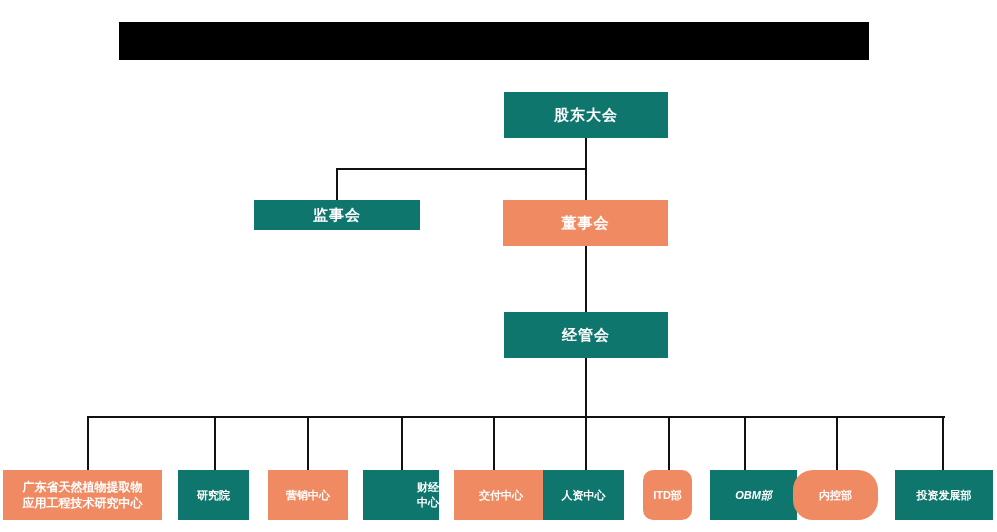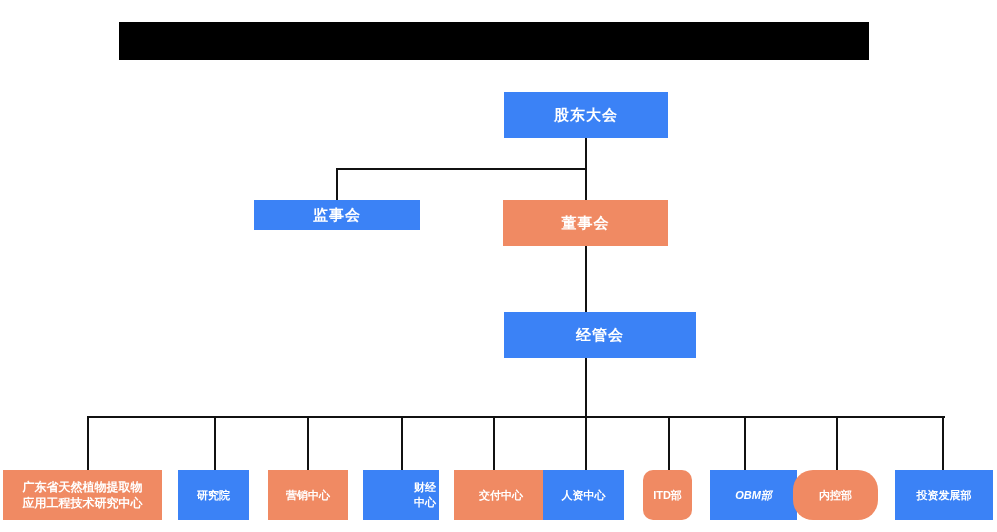--- a/index.html
+++ b/index.html
@@ -26,28 +26,28 @@
   .box {
     position: absolute;
     display: flex;
     align-items: center;
     justify-content: center;
     text-align: center;
     color: #ffffff;
     font-weight: bold;
     box-sizing: border-box;
   }
-  .box.dark  { background: #3b82f6; }
+  .box.dark  { background: #0f766e; text-align: right; }
   .box.light { background: #f08a63; }
 
   .lvl { font-size: 15px; letter-spacing: 1px; }
   .b-shareholders { left: 504px; top:  92px; width: 164px; height: 46px; }
   .b-supervisors  { left: 254px; top: 200px; width: 166px; height: 30px; }
   .b-directors    { left: 503px; top: 200px; width: 165px; height: 46px; }
-  .b-management   { left: 504px; top: 312px; width: 192px; height: 46px; }
+  .b-management   { left: 504px; top: 312px; width: 164px; height: 46px; }
 
   .bot { top: 470px; height: 50px; font-size: 11px; }
   .b-research-center { left:   3px; width: 159px; font-size: 12px; line-height: 1.35; padding: 0 18px; letter-spacing: 0; }
   .b-institute       { left: 178px; width:  71px; }
   .b-marketing       { left: 268px; width:  80px; }
   .b-finance         { left: 363px; width:  76px; padding-left: 48px; }
   .b-delivery        { left: 454px; width:  94px; }
   .b-hr              { left: 543px; width:  81px; }
   .b-itd             { left: 643px; width:  49px; border-radius: 10px; }
   .b-obm             { left: 710px; width:  87px; font-style: italic; }

